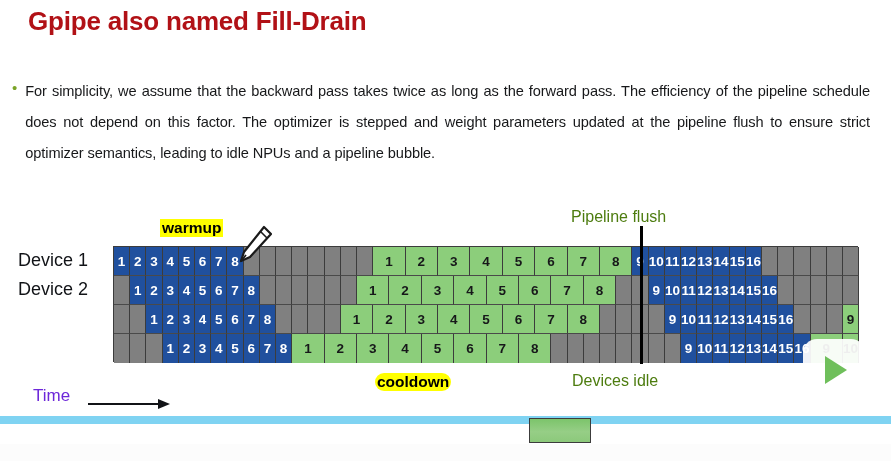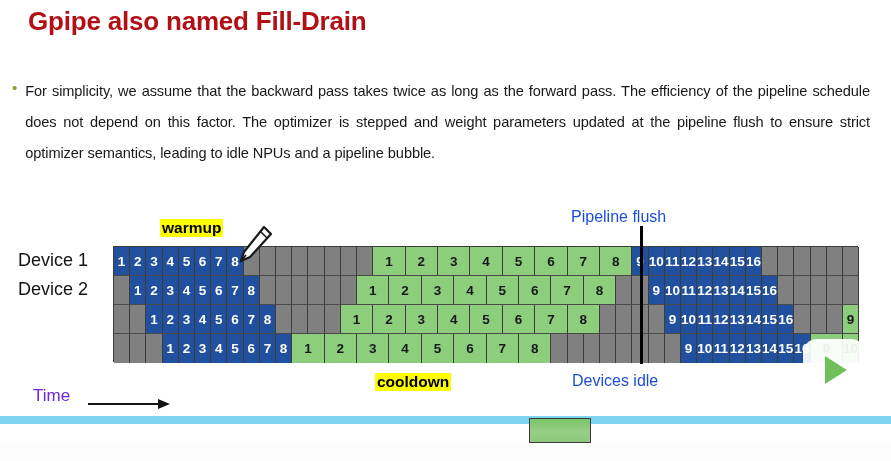--- a/index.html
+++ b/index.html
@@ -34,21 +34,21 @@
     font-size:14.6px; color:#17181A;
     line-height:31px; text-align:justify;
     letter-spacing:-0.1px;
   }
 
   
   #diagram { position:absolute; left:0; top:196px; width:891px; height:200px; }
 
   .annot {
     position:absolute; white-space:nowrap;
-    font-size:15px; color:#1d4ed8;
+    font-size:15px; color:#4d7c0f;
   }
   .annot.hl {
     background:#FFFF00; font-weight:bold; font-size:15.5px;
     padding:0 2px; color:#000;
   }
 
   
   #device-labels { position:absolute; left:18px; top:50px; width:92px; }
   .device-label {
     height:29px; line-height:29px;
@@ -78,21 +78,21 @@
   .grid-row:last-child .cell { border-bottom:none; }
 
   
   #flush-line {
     position:absolute; left:640px; top:30px;
     width:3px; height:138px; background:#000000;
   }
   #flush-label { left:571px; top:12px; font-size:16px; }
 
   #warmup-label { left:160px; top:23px; }
-  #cooldown-label { left:375px; top:177px; }
+  #cooldown-label { left:375px; top:177px;border-radius:9px; }
   #idle-label { left:572px; top:176px; font-size:16px; }
 
   
   #pencil { position:absolute; left:234px; top:28px; width:40px; height:42px; }
 
   
   #time-row { position:absolute; left:0; top:386px; width:891px; height:30px; }
   #time-text {
     position:absolute; left:33px; top:0;
     font-size:17px; color:#6d28d9;

